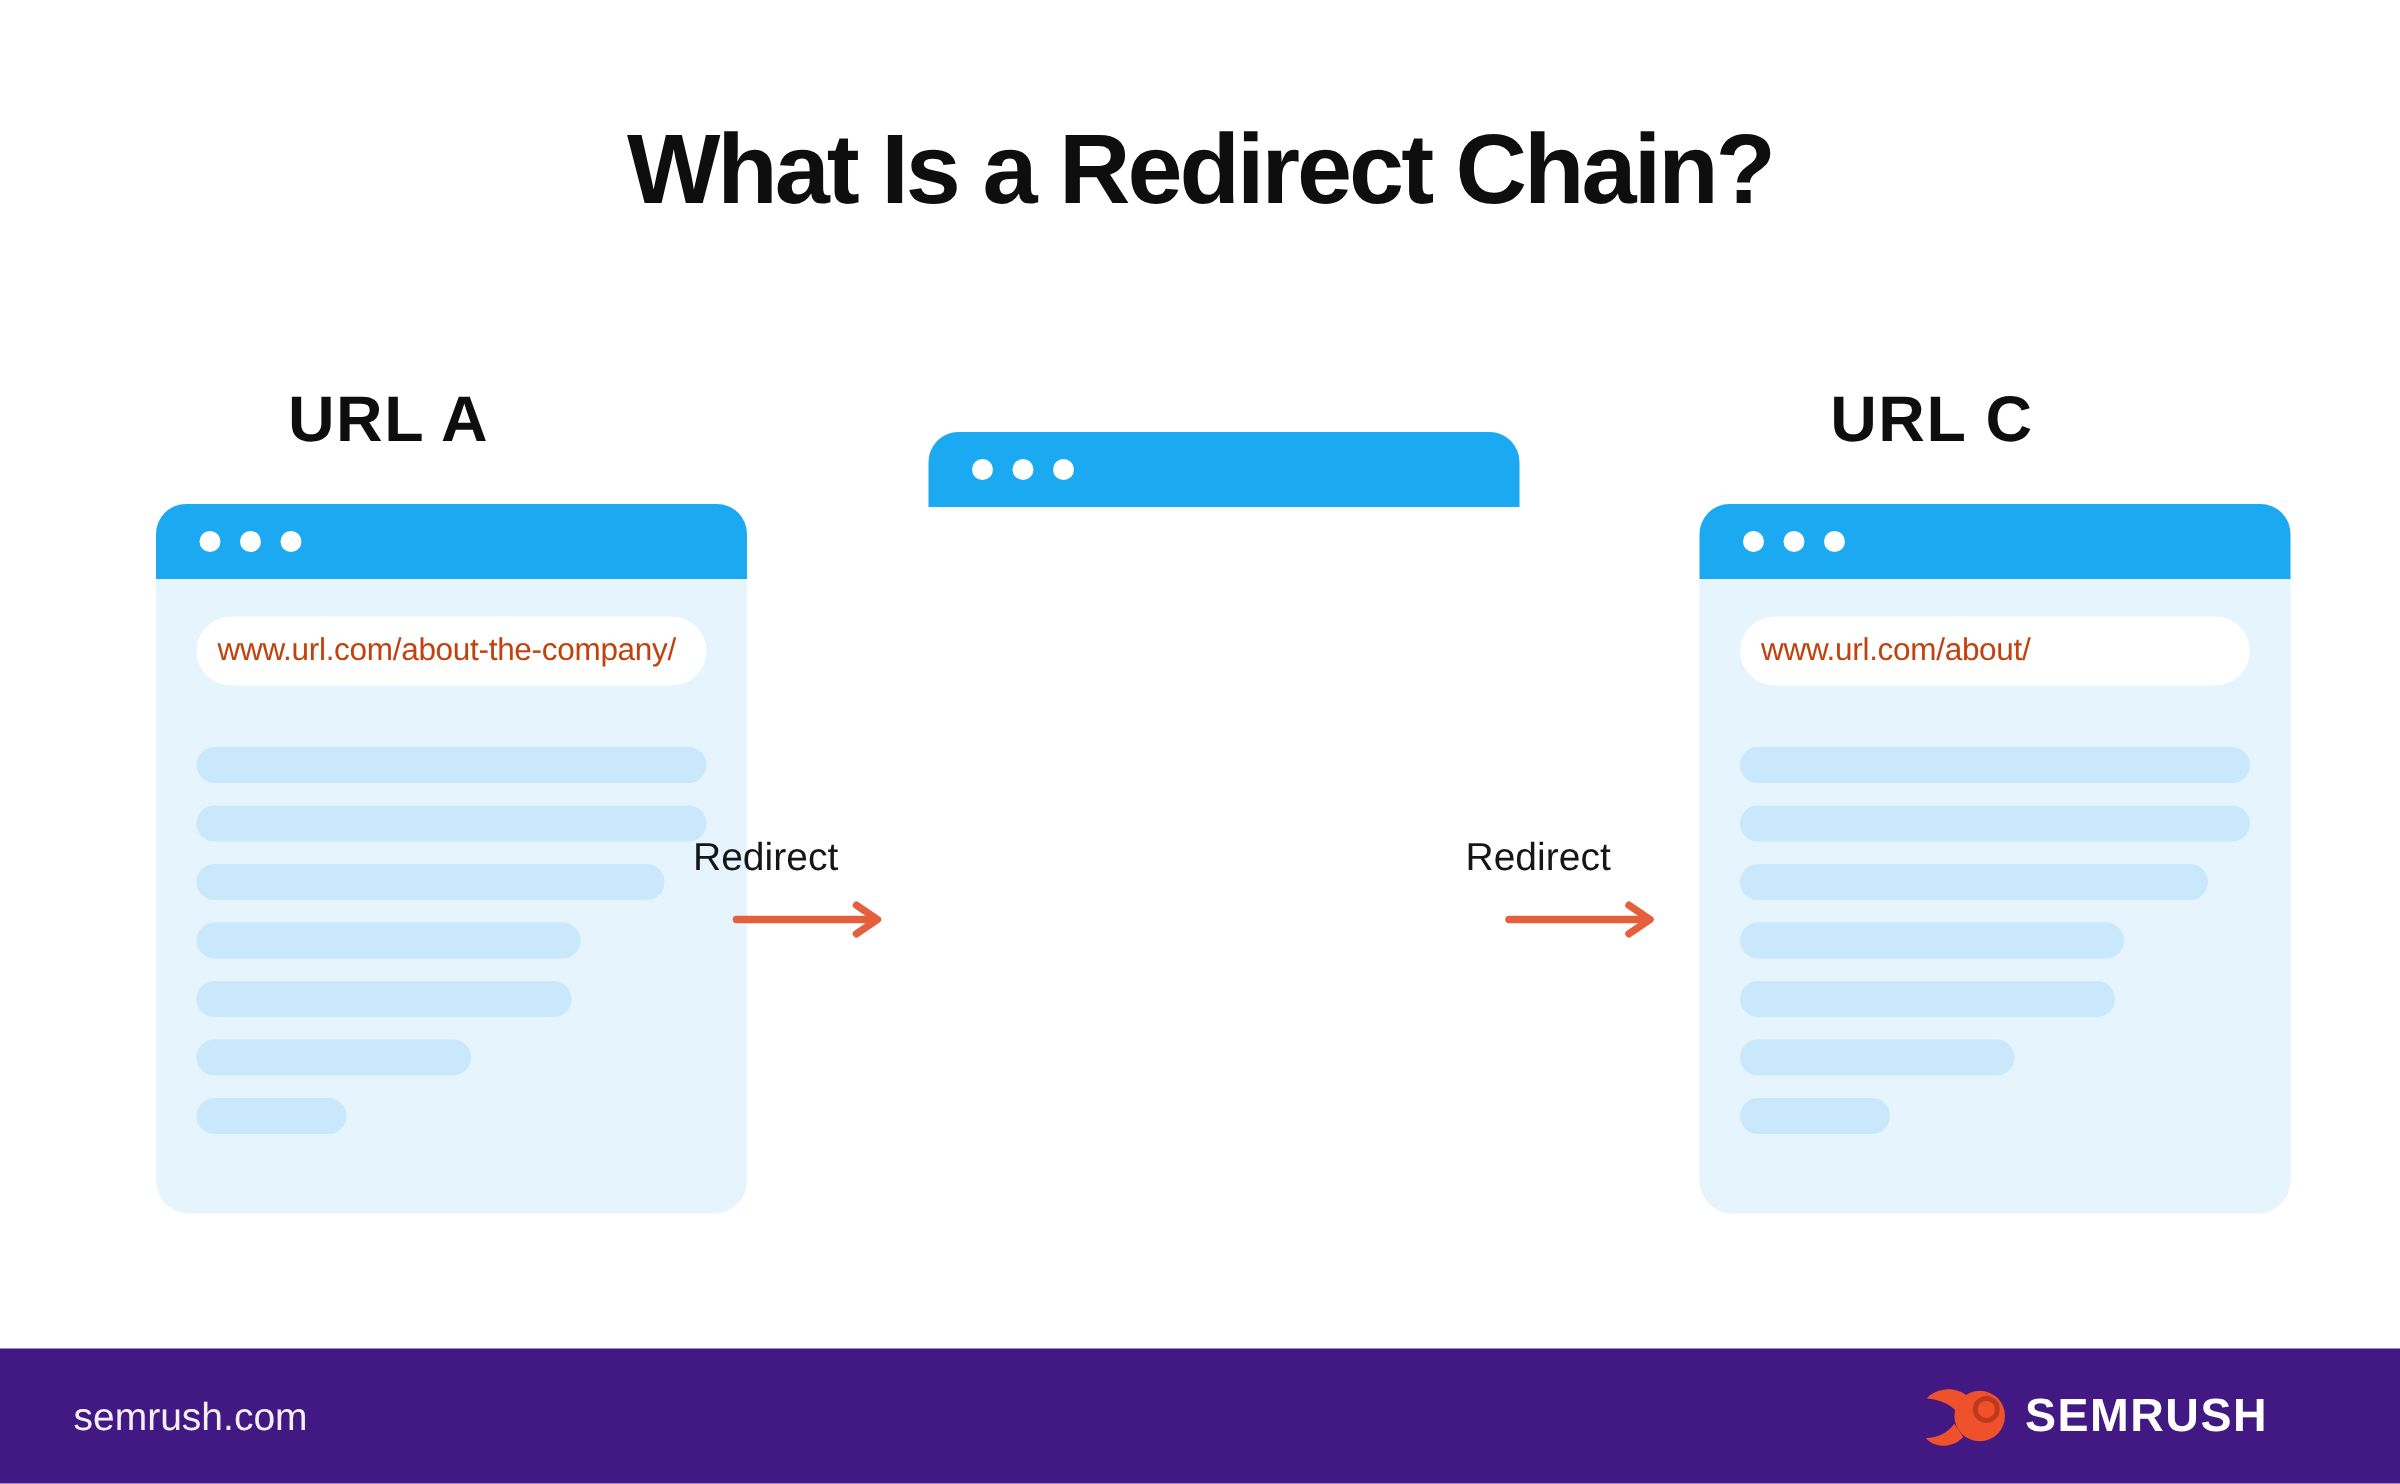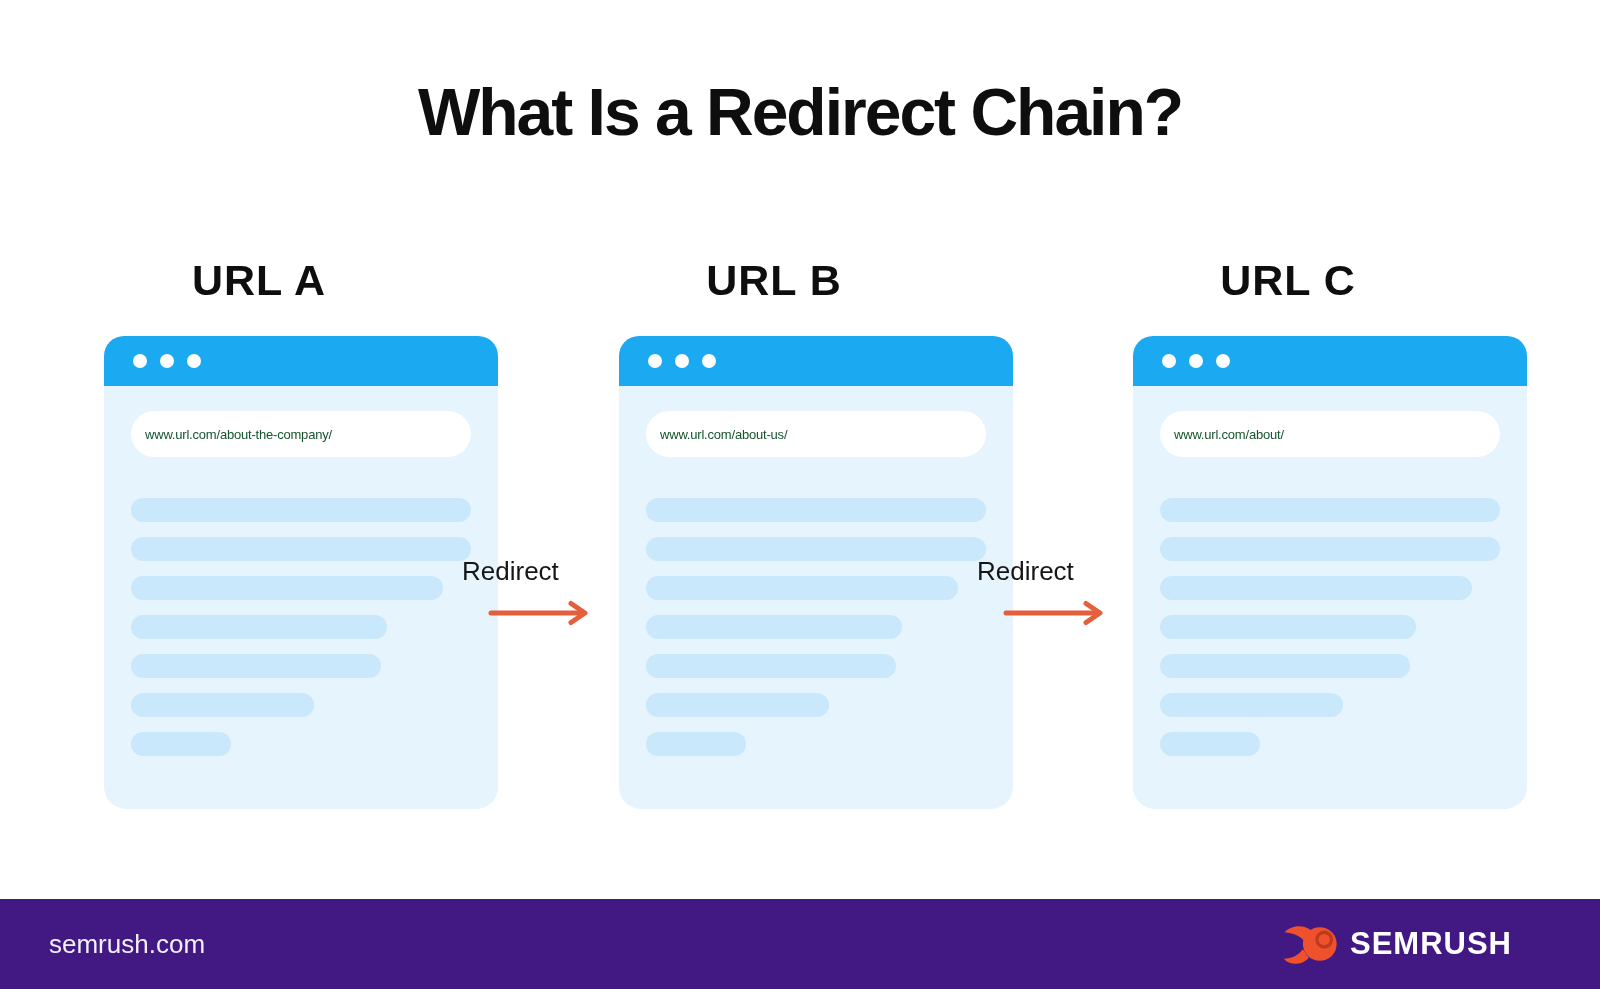--- a/index.html
+++ b/index.html
@@ -38,21 +38,21 @@
   }
   .dot{width:14px;height:14px;border-radius:50%;background:#fff;flex:0 0 auto;}
   .page{
     height:423px;background:var(--window-body-blue);
     border-radius:0 0 22px 22px;padding:25px 27px 0;
   }
   .addr{
     height:46px;background:#ffffff;border-radius:23px;
     display:flex;align-items:center;padding:0 14px;
   }
-  .addr-text{font-size:13px;font-weight:500;color:#14532d;letter-spacing:-0.2px;white-space:nowrap;}
+  .addr-text{font-size:21px;font-weight:500;color:#c2410c;letter-spacing:-0.2px;white-space:nowrap;}
   .skeleton{margin-top:41px;}
   .skl-line{height:24px;border-radius:12px;background:var(--placeholder-line-blue);margin-bottom:15px;}
   
   .redirect{position:absolute;top:556px;width:160px;text-align:left;}
   .redirect-label{font-size:26px;font-weight:500;color:#161616;line-height:30px;}
   .redirect svg{display:block;margin:14px auto 0;}
   
   .footer{
     position:absolute;top:899px;left:0;width:1600px;height:90px;
     background:var(--footer-purple);
@@ -87,40 +87,25 @@
           <div class="skl-line" style="width: 256px;"></div>
           <div class="skl-line" style="width: 250px;"></div>
           <div class="skl-line" style="width: 183px;"></div>
           <div class="skl-line" style="width: 100px;"></div>
         </div>
     </div>
   </div>
 </section>
 
 <section class="win-group" style="left:603px">
-  <div class="win-label">URL B</div>
   <div class="browser">
     <div class="bar">
       <span class="dot"></span>
       <span class="dot"></span>
       <span class="dot"></span>
-    </div>
-    <div class="page">
-      <div class="addr">
-        <span class="addr-text">www.url.com/about-us/</span>
-      </div>
-      <div class="skeleton">
-          <div class="skl-line" style="width: 340px;"></div>
-          <div class="skl-line" style="width: 340px;"></div>
-          <div class="skl-line" style="width: 312px;"></div>
-          <div class="skl-line" style="width: 256px;"></div>
-          <div class="skl-line" style="width: 250px;"></div>
-          <div class="skl-line" style="width: 183px;"></div>
-          <div class="skl-line" style="width: 100px;"></div>
-        </div>
     </div>
   </div>
 </section>
 
 <section class="win-group" style="left:1117px">
   <div class="win-label">URL C</div>
   <div class="browser">
     <div class="bar">
       <span class="dot"></span>
       <span class="dot"></span>

